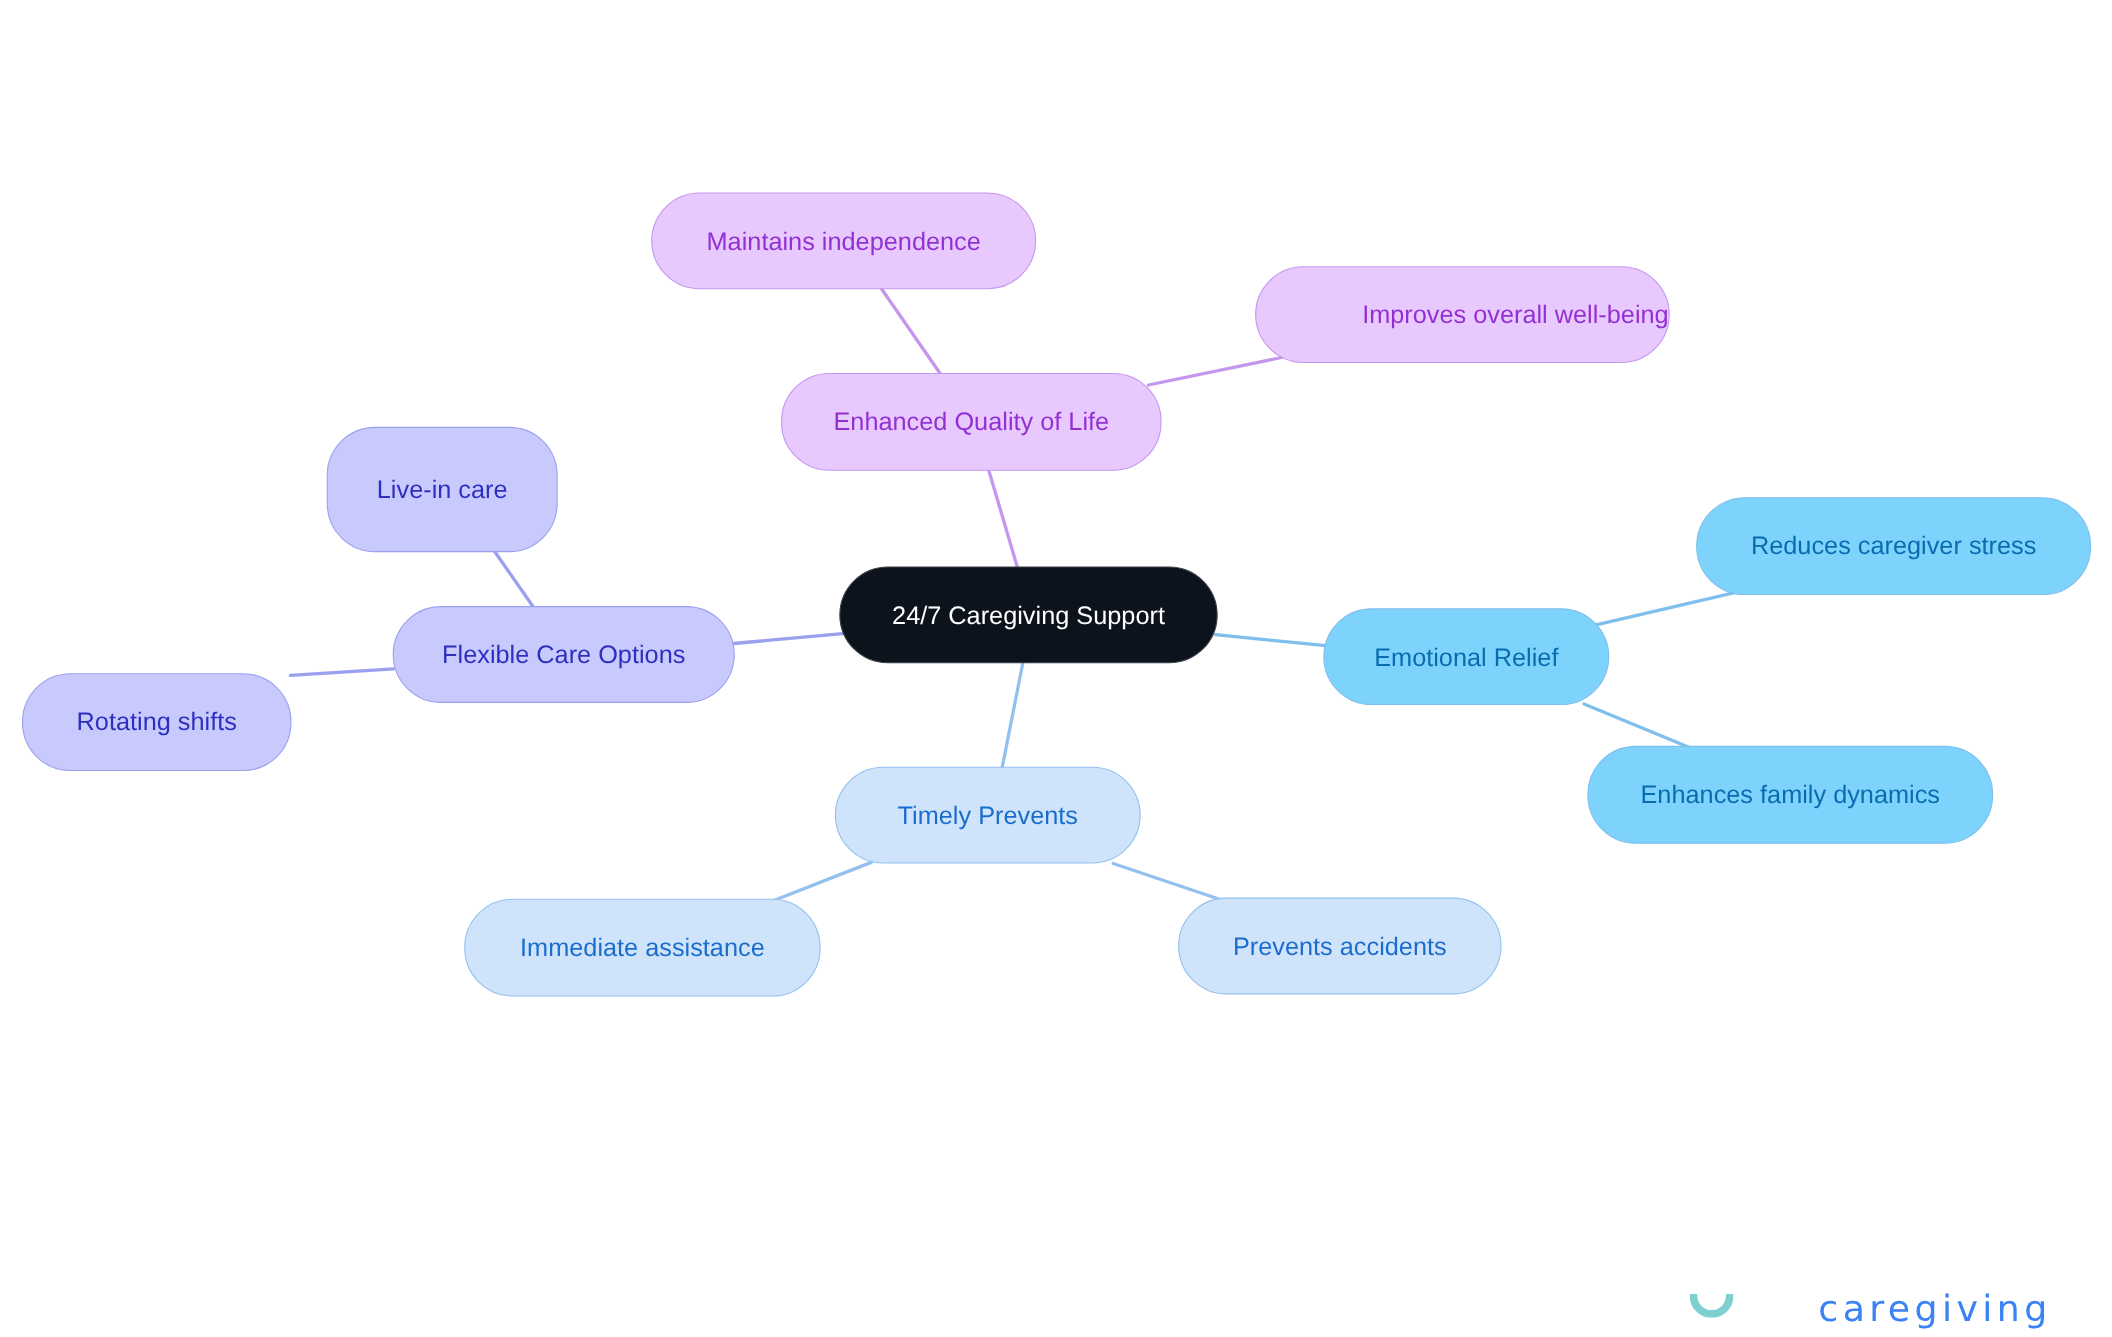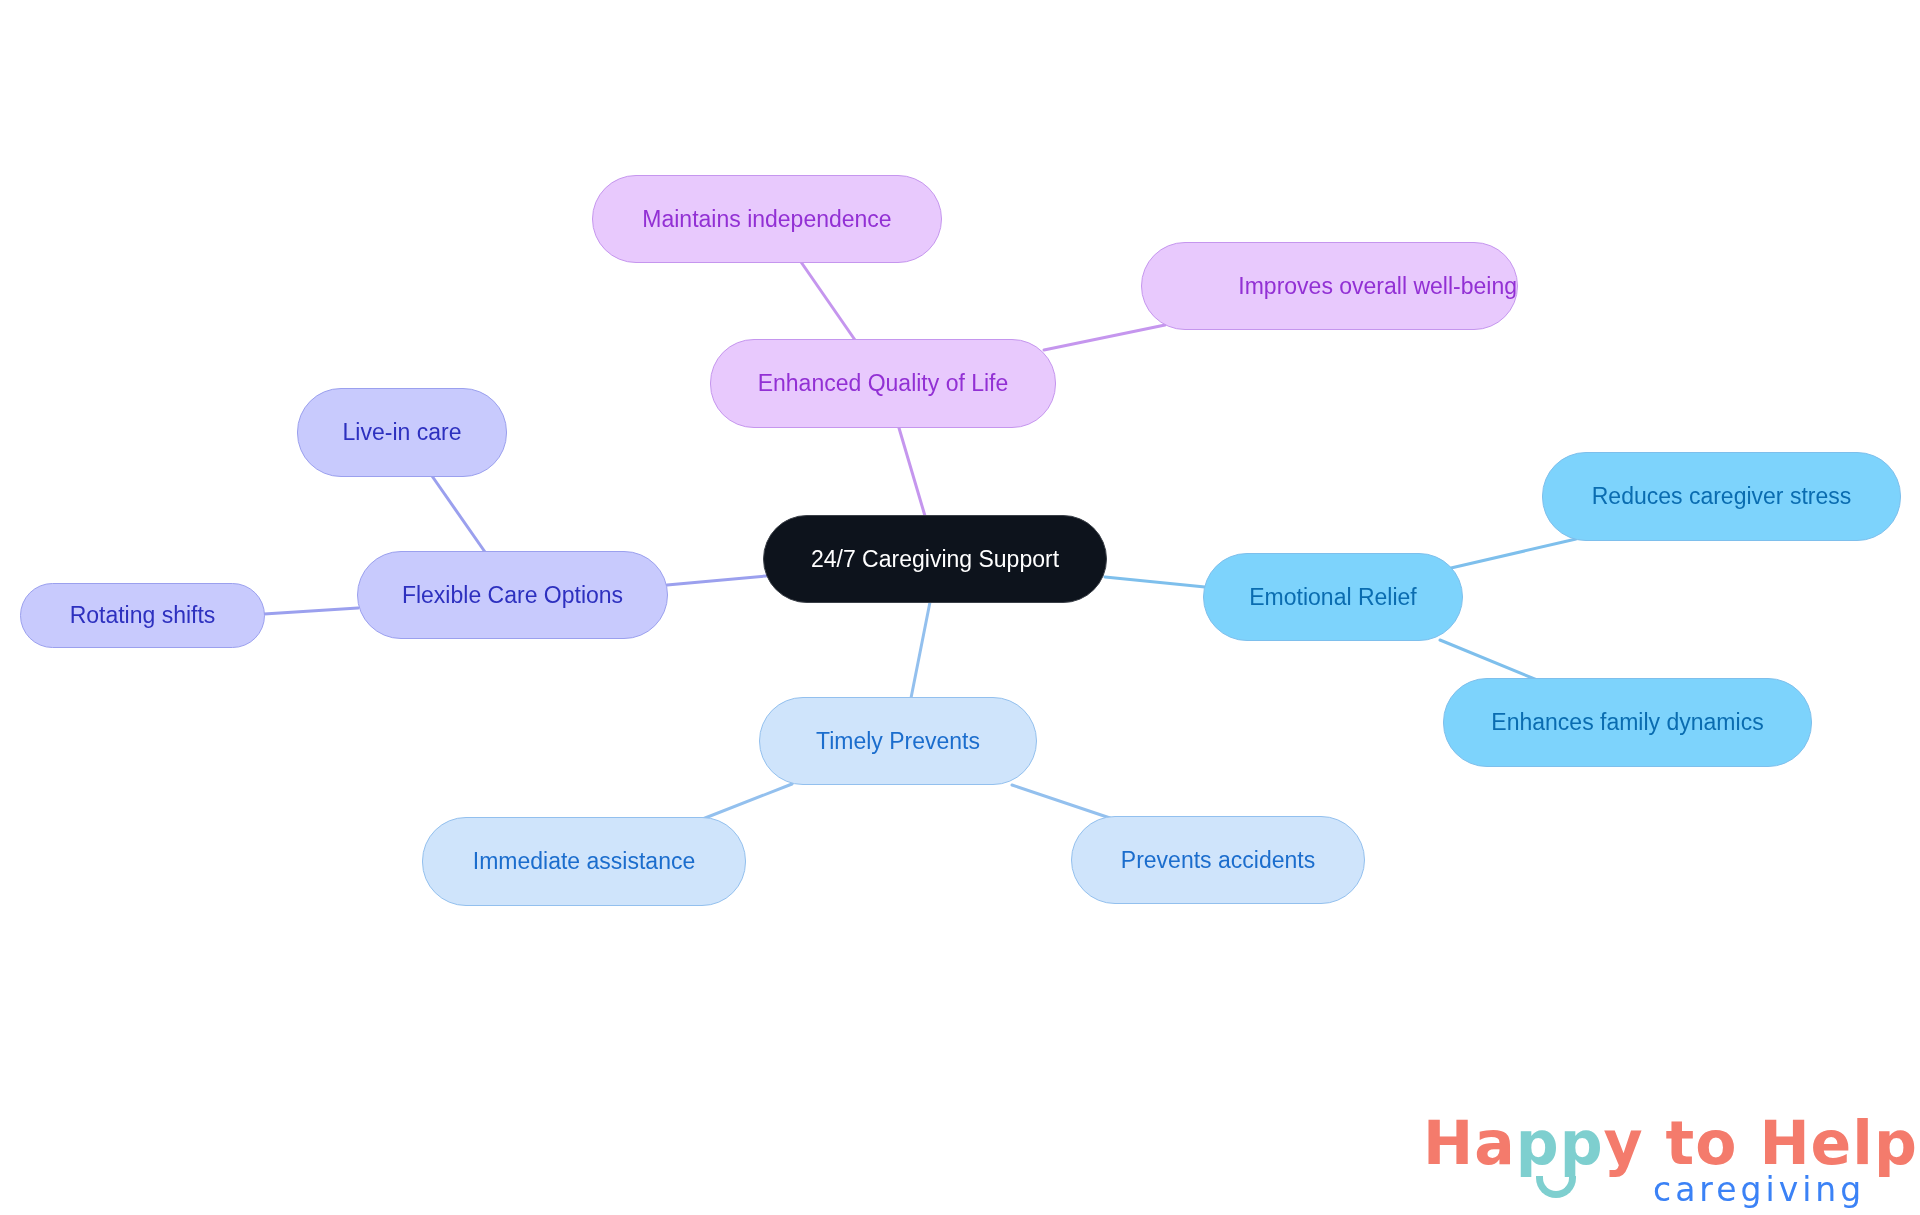--- a/index.html
+++ b/index.html
@@ -64,24 +64,24 @@
     </div>
     <div class="node purple" style="left: 592px; top: 175px; width: 350px; height: 88px;">
       <span>Maintains independence</span>
     </div>
     <div class="node purple" style="left: 1141px; top: 242px; width: 377px; height: 88px; justify-content: flex-end;">
       <span>Improves overall well-being</span>
     </div>
     <div class="node indigo" style="left: 357px; top: 551px; width: 311px; height: 88px;">
       <span>Flexible Care Options</span>
     </div>
-    <div class="node indigo" style="left: 297px; top: 388px; width: 210px; height: 89px; justify-content: center;">
+    <div class="node indigo" style="left: 297px; top: 388px; width: 210px; height: 114px; justify-content: center;">
       <span>Live-in care</span>
     </div>
-    <div class="node indigo" style="left: 20px; top: 583px; width: 245px; height: 65px;">
+    <div class="node indigo" style="left: 20px; top: 612px; width: 245px; height: 89px;">
       <span>Rotating shifts</span>
     </div>
     <div class="node sky" style="left: 1203px; top: 553px; width: 260px; height: 88px;">
       <span>Emotional Relief</span>
     </div>
     <div class="node sky" style="left: 1542px; top: 452px; width: 359px; height: 89px;">
       <span>Reduces caregiver stress</span>
     </div>
     <div class="node sky" style="left: 1443px; top: 678px; width: 369px; height: 89px;">
       <span>Enhances family dynamics</span>
@@ -91,16 +91,15 @@
     </div>
     <div class="node pale" style="left: 422px; top: 817px; width: 324px; height: 89px;">
       <span>Immediate assistance</span>
     </div>
     <div class="node pale" style="left: 1071px; top: 816px; width: 294px; height: 88px;">
       <span>Prevents accidents</span>
     </div>
   </div>
 
 <div class="logo">
-  <div class="logo-main"><span>Ha</span><span class="teal">pp</span><span>y to Help</span></div>
   <div class="smile"></div>
   <div class="logo-sub">caregiving</div>
 </div>
 
 </body></html>

